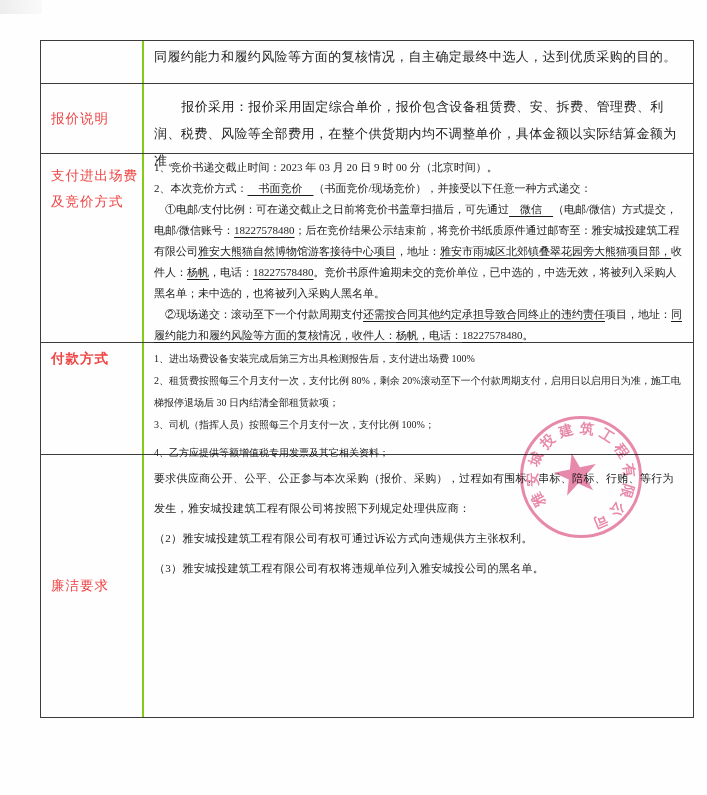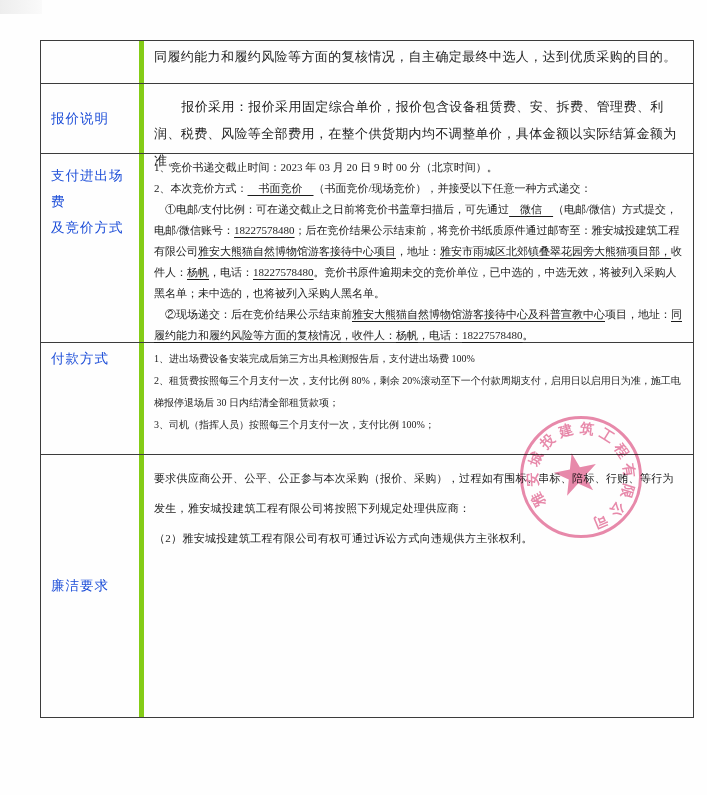--- a/index.html
+++ b/index.html
@@ -13,22 +13,22 @@
     background:linear-gradient(to right,#e9e9e9,#f9f9f9); opacity:.8;
   }
   .doc-table {
     position:absolute; left:32px; top:40px; width:654px;
     border:1px solid #3c3c3c; box-sizing:border-box; background:transparent;margin-left:8px;
   }
   .trow { display:flex; box-sizing:border-box; border-top:1px solid #3c3c3c; }
   .trow:first-child { border-top:none; }
   .lcell {
     width:103px; box-sizing:border-box; flex:none;
-    border-right:5px solid #84cc16;
-    font-size:13.5px; letter-spacing:1px; color:#1d4ed8;
+    border-right:2px solid #84cc16;
+    font-size:13.5px; letter-spacing:1px; color:#ef4444;
     padding:0 4px 0 10px;
   }
   .ccell { flex:1; box-sizing:border-box; padding:0 10px 0 10px; min-width:0; }
   .ccell p { margin:0; }
   u { text-decoration:underline; text-underline-offset:3px; }
   .ind1 { text-indent:1em; }
   .ind2 { text-indent:2.1em; }
   .gap  { margin-top:6px !important; }
 
   
@@ -40,21 +40,21 @@
 
   
   .r1 .ccell { padding-top:5px; font-size:13px; line-height:21px; letter-spacing:.4px; }
   .r2 .ccell { padding-top:9px; font-size:13px; line-height:27px; letter-spacing:.4px; }
   .r3 .ccell { padding-top:3px; font-size:11px; line-height:21px; }
   .r4 .ccell { padding-top:5px; font-size:10px; line-height:22px; }
   .r5 .ccell { padding-top:8px; font-size:11px; line-height:30px; letter-spacing:.3px; }
 
   .r2 .lcell { display:flex; align-items:center; }
   .r3 .lcell { padding-top:9px; line-height:26px; }
-  .r4 .lcell { padding-top:7px; }
+  .r4 .lcell { padding-top:7px;font-weight:bold; }
   .r5 .lcell { display:flex; align-items:center; }
 
   
   .stamp {
     position:absolute; left:516px; top:412px; width:130px; height:130px;
     opacity:.75; pointer-events:none; mix-blend-mode:multiply;
   }
   .stamp-ring {
     position:absolute; left:4px; top:4px; right:4px; bottom:4px;
     border:3px solid #e1638f; border-radius:50%;
@@ -102,46 +102,48 @@
       <div class="lcell">
           <div>
             <div>支付进出场费</div>
             <div>及竞价方式</div>
           </div>
         </div>
       <div class="ccell">
           <p><span>1、竞价书递交截止时间：2023 年 03 月 20 日 9 时 00 分（北京时间）。</span></p>
           <p><span>2、本次竞价方式：</span><u>　书面竞价　</u><span>（书面竞价/现场竞价），并接受以下任意一种方式递交：</span></p>
           <p class="ind1"><span>①电邮/支付比例：可在递交截止之日前将竞价书盖章扫描后，可先通过</span><u>　微信　</u><span>（电邮/微信）方式提交，电邮/微信账号：</span><u>18227578480</u><span>；后在竞价结果公示结束前，将竞价书纸质原件通过邮寄至：雅安城投建筑工程有限公司</span><u>雅安大熊猫自然博物馆游客接待中心项目</u><span>，地址：</span><u>雅安市雨城区北郊镇叠翠花园旁大熊猫项目部，</u><span>收件人：</span><u>杨帆</u><span>，电话：</span><u>18227578480</u><span>。竞价书原件逾期未交的竞价单位，已中选的，中选无效，将被列入采购人黑名单；未中选的，也将被列入采购人黑名单。</span></p>
-          <p class="ind1"><span>②现场递交：后在竞价结果公示结束前</span><u>雅安大熊猫自然博物馆游客接待中心及科普宣教中心</u><span>项目，地址：</span><u>同履约能力和履约风险等方面的复核情况</u><span>，收件人：</span><u>杨帆</u><span>，电话：</span><u>18227578480</u><span>。</span></p>
+          <p class="ind1"><span>②现场递交：滚动至下一个付款周期支付</span><u>还需按合同其他约定承担导致合同终止的违约责任</u><span>项目，地址：</span><u>同履约能力和履约风险等方面的复核情况</u><span>，收件人：</span><u>杨帆</u><span>，电话：</span><u>18227578480</u><span>。</span></p>
         </div>
     </div>
 
     <div class="trow r4">
       <div class="lcell">
           <div>
             <div>付款方式</div>
           </div>
         </div>
       <div class="ccell">
           <p><span>1、进出场费设备安装完成后第三方出具检测报告后，支付进出场费 100%</span></p>
           <p><span>2、租赁费按照每三个月支付一次，支付比例 80%，剩余 20%滚动至下一个付款周期支付，启用日以启用日为准，施工电梯报停退场后 30 日内结清全部租赁款项；</span></p>
           <p><span>3、司机（指挥人员）按照每三个月支付一次，支付比例 100%；</span></p>
+          <p class="gap"><span>4、乙方应提供等额增值税专用发票及其它相关资料；</span></p>
         </div>
     </div>
 
     <div class="trow r5">
       <div class="lcell">
           <div>
             <div>廉洁要求</div>
           </div>
         </div>
       <div class="ccell">
           <p><span>要求供应商公开、公平、公正参与本次采购（报价、采购），过程如有围标、串标、陪标、行贿、等行为发生，雅安城投建筑工程有限公司将按照下列规定处理供应商：</span></p>
           <p><span>（2）雅安城投建筑工程有限公司有权可通过诉讼方式向违规供方主张权利。</span></p>
+          <p><span>（3）雅安城投建筑工程有限公司有权将违规单位列入雅安城投公司的黑名单。</span></p>
         </div>
     </div>
 
   </div>
 
   <div class="stamp">
     <div class="stamp-ring" style="border-color: rgb(225, 99, 143);"></div>
     <div class="stamp-star" style="color: rgb(225, 99, 143);">★</div>
   <div class="stamp-char" style="transform: rotate(-118deg) translateY(-48px); color: rgb(225, 99, 143);">雅</div>
       <div class="stamp-char" style="transform: rotate(-93deg) translateY(-48px); color: rgb(225, 99, 143);">安</div>

